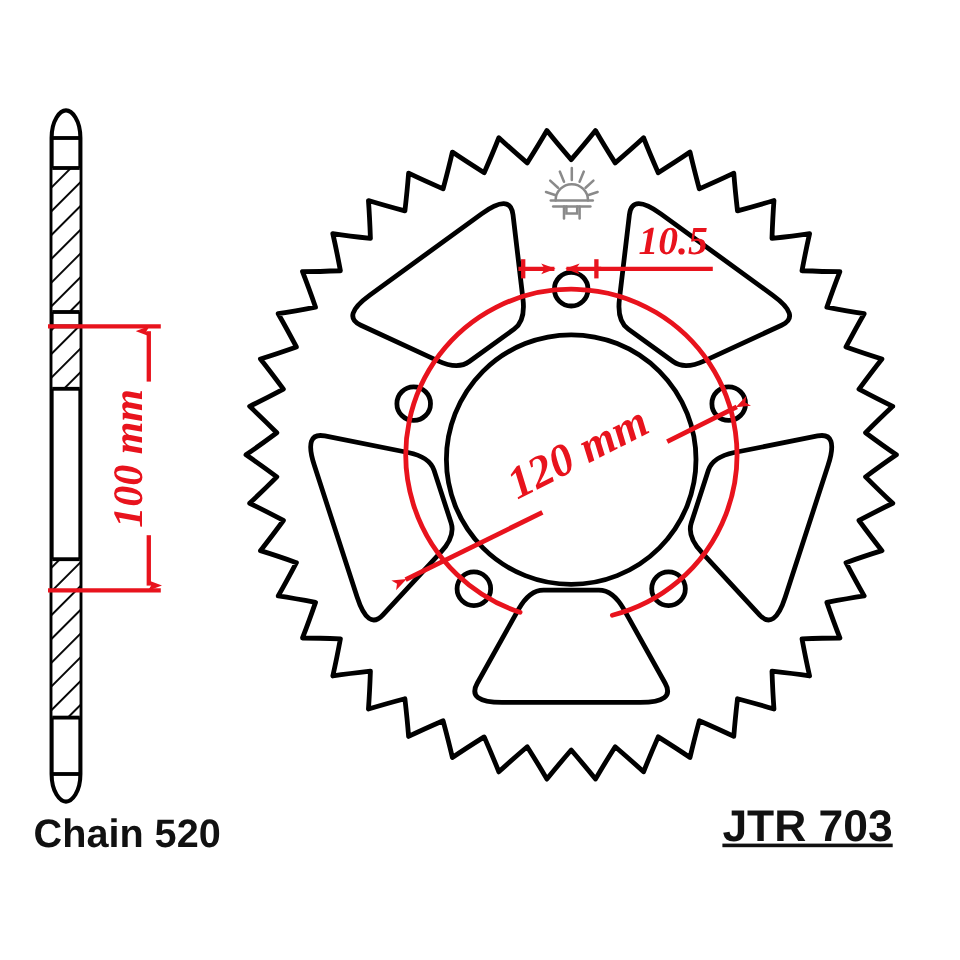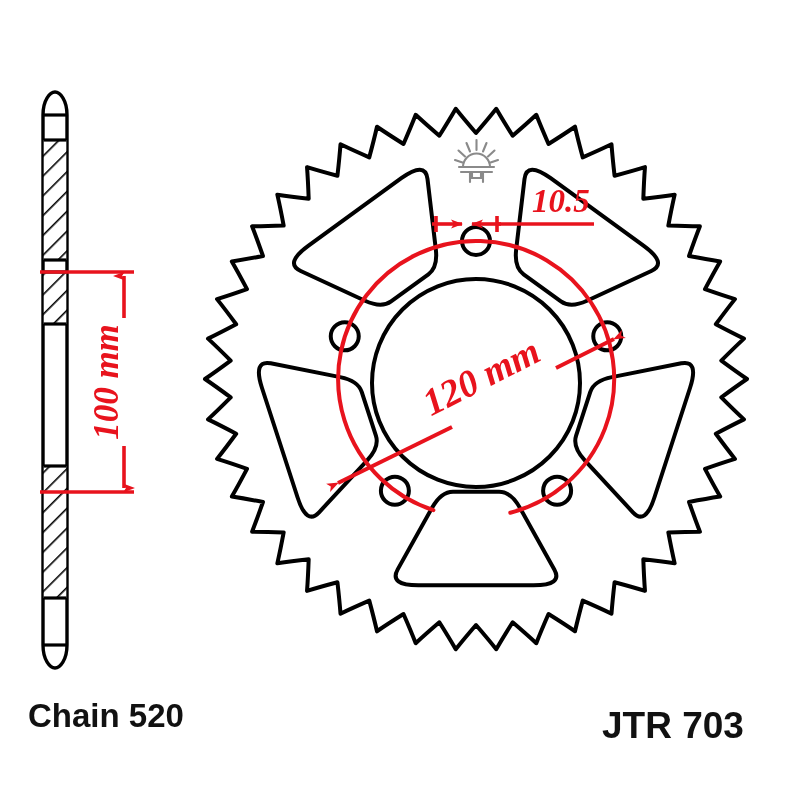--- a/index.html
+++ b/index.html
@@ -25,33 +25,33 @@
     top: 0;
     width: 800px;
     height: 800px;
   }
   .lbl {
     position: absolute;
     font-family: "Liberation Sans", sans-serif;
     font-weight: bold;
     color: #111111;
     white-space: nowrap;
-    margin-top: 21px;
   }
   #chain-label {
     left: 28px;
     top: 676px;
     font-size: 33px;
     letter-spacing: 0px;
   }
   #part-label {
     left: 602px;
-    top: 684px;
+    top: 668px;
     font-size: 37px;
     letter-spacing: 0px;
+    text-decoration: underline;
   }
 </style>
 </head>
 <body>
 
 <div id="sheet">
 
   <svg id="drawing" viewBox="0 0 800 800">
     <defs>
       <pattern id="hatch" width="14" height="14" patternTransform="rotate(45)" patternUnits="userSpaceOnUse">

